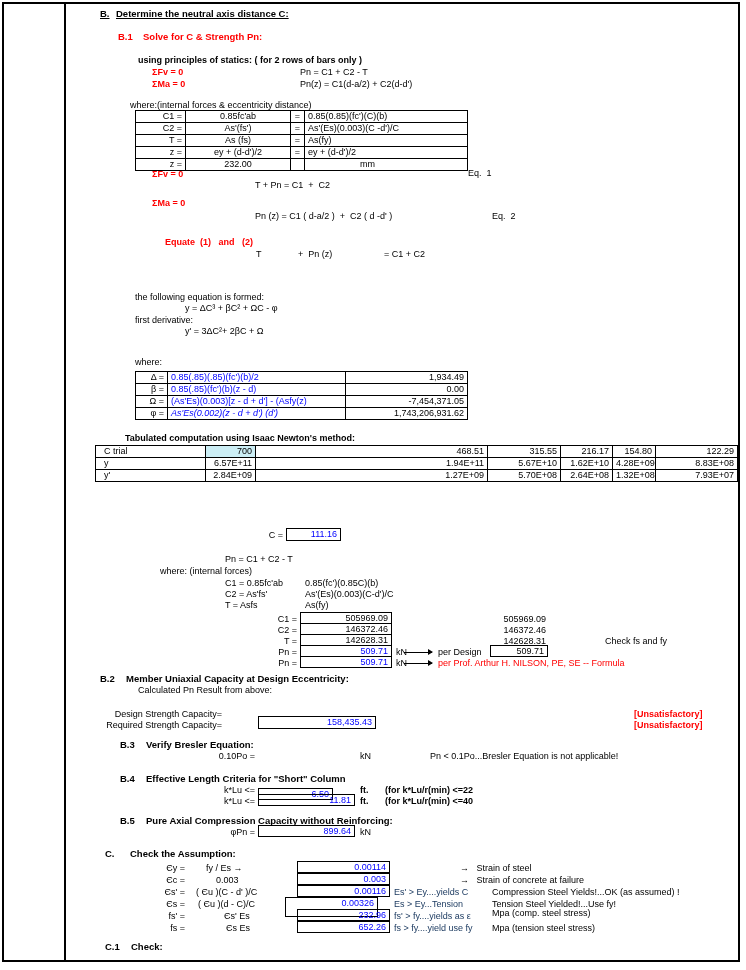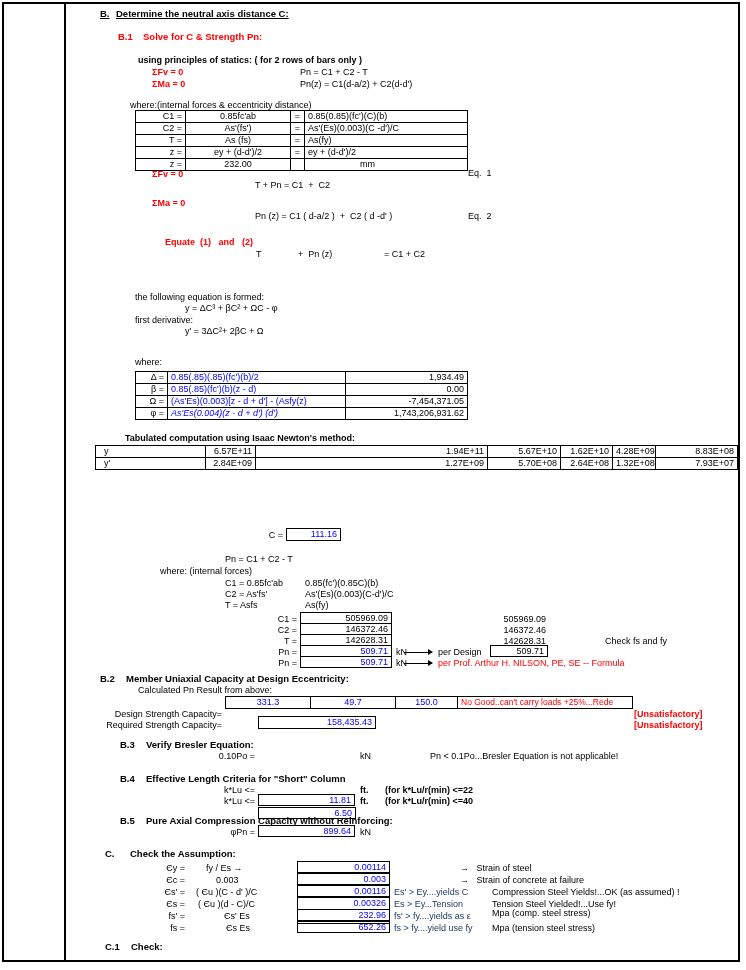--- a/index.html
+++ b/index.html
@@ -87,21 +87,21 @@
       <td style="padding-left:55px">mm</td>
     </tr>
   </tbody>
     </table>
 
   <span class="t b red" style="left:152px;top:169px">ΣFv = 0</span>
   <span class="t" style="left:255px;top:180px">T + Pn = C1  +  C2</span>
   <span class="t" style="left:468px;top:168px">Eq.  1</span>
   <span class="t b red" style="left:152px;top:198px">ΣMa = 0</span>
   <span class="t" style="left:255px;top:211px">Pn (z) = C1 ( d-a/2 )  +  C2 ( d -d' )</span>
-  <span class="t" style="left:468px;top:211px">Eq.  2</span>
+  <span class="t" style="left:492px;top:211px">Eq.  2</span>
   <span class="t b red" style="left:165px;top:237px">Equate  (1)   and   (2)</span>
   <span class="t" style="left:256px;top:249px">T</span>
   <span class="t" style="left:298px;top:249px">+  Pn (z)</span>
   <span class="t" style="left:384px;top:249px">= C1 + C2</span>
 
   <span class="t" style="left:135px;top:292px">the following equation is formed:</span>
   <span class="t" style="left:185px;top:303px">y = ΔC³ + βC² + ΩC - φ</span>
   <span class="t" style="left:135px;top:315px">first derivative:</span>
   <span class="t" style="left:185px;top:326px">y' = 3ΔC²+ 2βC + Ω</span>
   <span class="t" style="left:135px;top:357px">where:</span>
@@ -123,38 +123,47 @@
       <td class="blue">0.85(.85)(fc')(b)(z - d)</td>
       <td class="ar">0.00</td>
     </tr>
     <tr style="height:12px">
       <td class="ar">Ω =</td>
       <td class="blue">(As'Es)(0.003)[z - d + d'] - (Asfy(z)</td>
       <td class="ar">-7,454,371.05</td>
     </tr>
     <tr style="height:12px">
       <td class="ar">φ =</td>
-      <td class="blue bi">As'Es(0.004)(z - d + d') (d')</td>
+      <td class="blue bi">As'Es(0.002)(z - d + d') (d')</td>
       <td class="ar">1,743,206,931.62</td>
     </tr>
   </tbody>
     </table>
 
   <span class="t b" style="left:125px;top:433px">Tabulated computation using Isaac Newton's method:</span>
   <table class="grid" style="left:95px;top:445px;width:642px">
     <colgroup>
         <col style="width:110px">
         <col style="width:50px">
         <col style="width:232px">
         <col style="width:73px">
         <col style="width:52px">
         <col style="width:43px">
         <col style="width:82px">
       </colgroup>
     <tbody>
+        <tr>
+      <td style="padding-left:8px">C trial</td>
+      <td class="ar cyan">700</td>
+      <td class="ar">468.51</td>
+      <td class="ar">315.55</td>
+      <td class="ar">216.17</td>
+      <td class="ar">154.80</td>
+      <td class="ar">122.29</td>
+    </tr>
     <tr>
       <td style="padding-left:8px">y</td>
       <td class="ar">6.57E+11</td>
       <td class="ar">1.94E+11</td>
       <td class="ar">5.67E+10</td>
       <td class="ar">1.62E+10</td>
       <td class="ar">4.28E+09</td>
       <td class="ar">8.83E+08</td>
     </tr>
     <tr>
@@ -210,44 +219,38 @@
   <span class="t" style="left:138px;top:685px">Calculated Pn Result from above:</span>
 
   <table class="grid" style="left:225px;top:696px;width:407px">
     <colgroup>
         <col style="width:85px">
         <col style="width:85px">
         <col style="width:62px">
         <col style="width:175px">
       </colgroup>
     <tbody>
-    <tr>
-      <td class="ac blue">331.3</td>
-      <td class="ac blue">49.7</td>
-      <td class="ac blue">150.0</td>
-      <td class="red sm">No Good..can't carry loads +25%...Rede</td>
-    </tr>
   </tbody>
     </table>
   <span class="t r" style="left:100px;top:709px;width:122px">Design Strength Capacity=</span>
   <span class="t r" style="left:100px;top:720px;width:122px">Required Strength Capacity=</span>
   <span class="t b red" style="left:634px;top:709px">[Unsatisfactory]</span>
   <span class="t b red" style="left:634px;top:720px">[Unsatisfactory]</span>
 
   <span class="t h" style="left:120px;top:739px">B.3</span>
   <span class="t h" style="left:146px;top:739px">Verify Bresler Equation:</span>
   <span class="t r" style="left:200px;top:751px;width:55px">0.10Po =</span>
   <div class="box blue" style="left:258px;top:716px;width:118px;height:13px;line-height:11px">158,435.43</div>
   <span class="t" style="left:360px;top:751px">kN</span>
   <span class="t" style="left:430px;top:751px">Pn &lt; 0.1Po...Bresler Equation is not applicable!</span>
 
   <span class="t h" style="left:120px;top:773px">B.4</span>
   <span class="t h" style="left:146px;top:773px">Effective Length Criteria for "Short" Column</span>
   <span class="t r" style="left:200px;top:785px;width:55px">k*Lu &lt;=</span>
-  <div class="box blue" style="left:258px;top:807px;width:98px;height:12px">6.50</div>
+  <div class="box blue" style="left:258px;top:788px;width:75px;height:12px">6.50</div>
   <span class="t b" style="left:360px;top:785px">ft.</span>
   <span class="t b" style="left:385px;top:785px">(for k*Lu/r(min) &lt;=22</span>
   <span class="t r" style="left:200px;top:796px;width:55px">k*Lu &lt;=</span>
   <div class="box blue" style="left:258px;top:794px;width:97px;height:12px">11.81</div>
   <span class="t b" style="left:360px;top:796px">ft.</span>
   <span class="t b" style="left:385px;top:796px">(for k*Lu/r(min) &lt;=40</span>
 
   <span class="t h" style="left:120px;top:815px">B.5</span>
   <span class="t h" style="left:146px;top:815px">Pure Axial Compression Capacity without Reinforcing:</span>
   <span class="t r" style="left:200px;top:827px;width:55px">φPn =</span>
@@ -268,21 +271,21 @@
   <span class="t" style="left:460px;top:875px">→   Strain of concrete at failure</span>
 
   <span class="t r" style="left:140px;top:887px;width:45px">Єs' =</span>
   <span class="t" style="left:196px;top:887px">( Єu )(C - d' )/C</span>
   <div class="box blue" style="left:297px;top:885px;width:93px;height:12px">0.00116</div>
   <span class="t navy" style="left:394px;top:887px">Es' &gt; Ey....yields C</span>
   <span class="t" style="left:492px;top:887px">Compression Steel Yields!...OK (as assumed) !</span>
 
   <span class="t r" style="left:140px;top:899px;width:45px">Єs =</span>
   <span class="t" style="left:198px;top:899px">( Єu )(d - C)/C</span>
-  <div class="box blue" style="left:297px;top:897px;width:93px;height:27px">0.00326</div>
+  <div class="box blue" style="left:285px;top:897px;width:93px;height:20px">0.00326</div>
   <span class="t navy" style="left:394px;top:899px">Es &gt; Ey...Tension</span>
   <span class="t" style="left:492px;top:899px">Tension Steel Yielded!...Use fy!</span>
 
   <span class="t r" style="left:140px;top:911px;width:45px">fs' =</span>
   <span class="t" style="left:224px;top:911px">Єs' Es</span>
   <div class="box blue" style="left:297px;top:909px;width:93px;height:12px">232.96</div>
   <span class="t navy" style="left:394px;top:911px">fs' &gt; fy....yields as ε</span>
   <span class="t" style="left:492px;top:908px">Mpa (comp. steel stress)</span>
 
   <span class="t r" style="left:140px;top:923px;width:45px">fs =</span>

